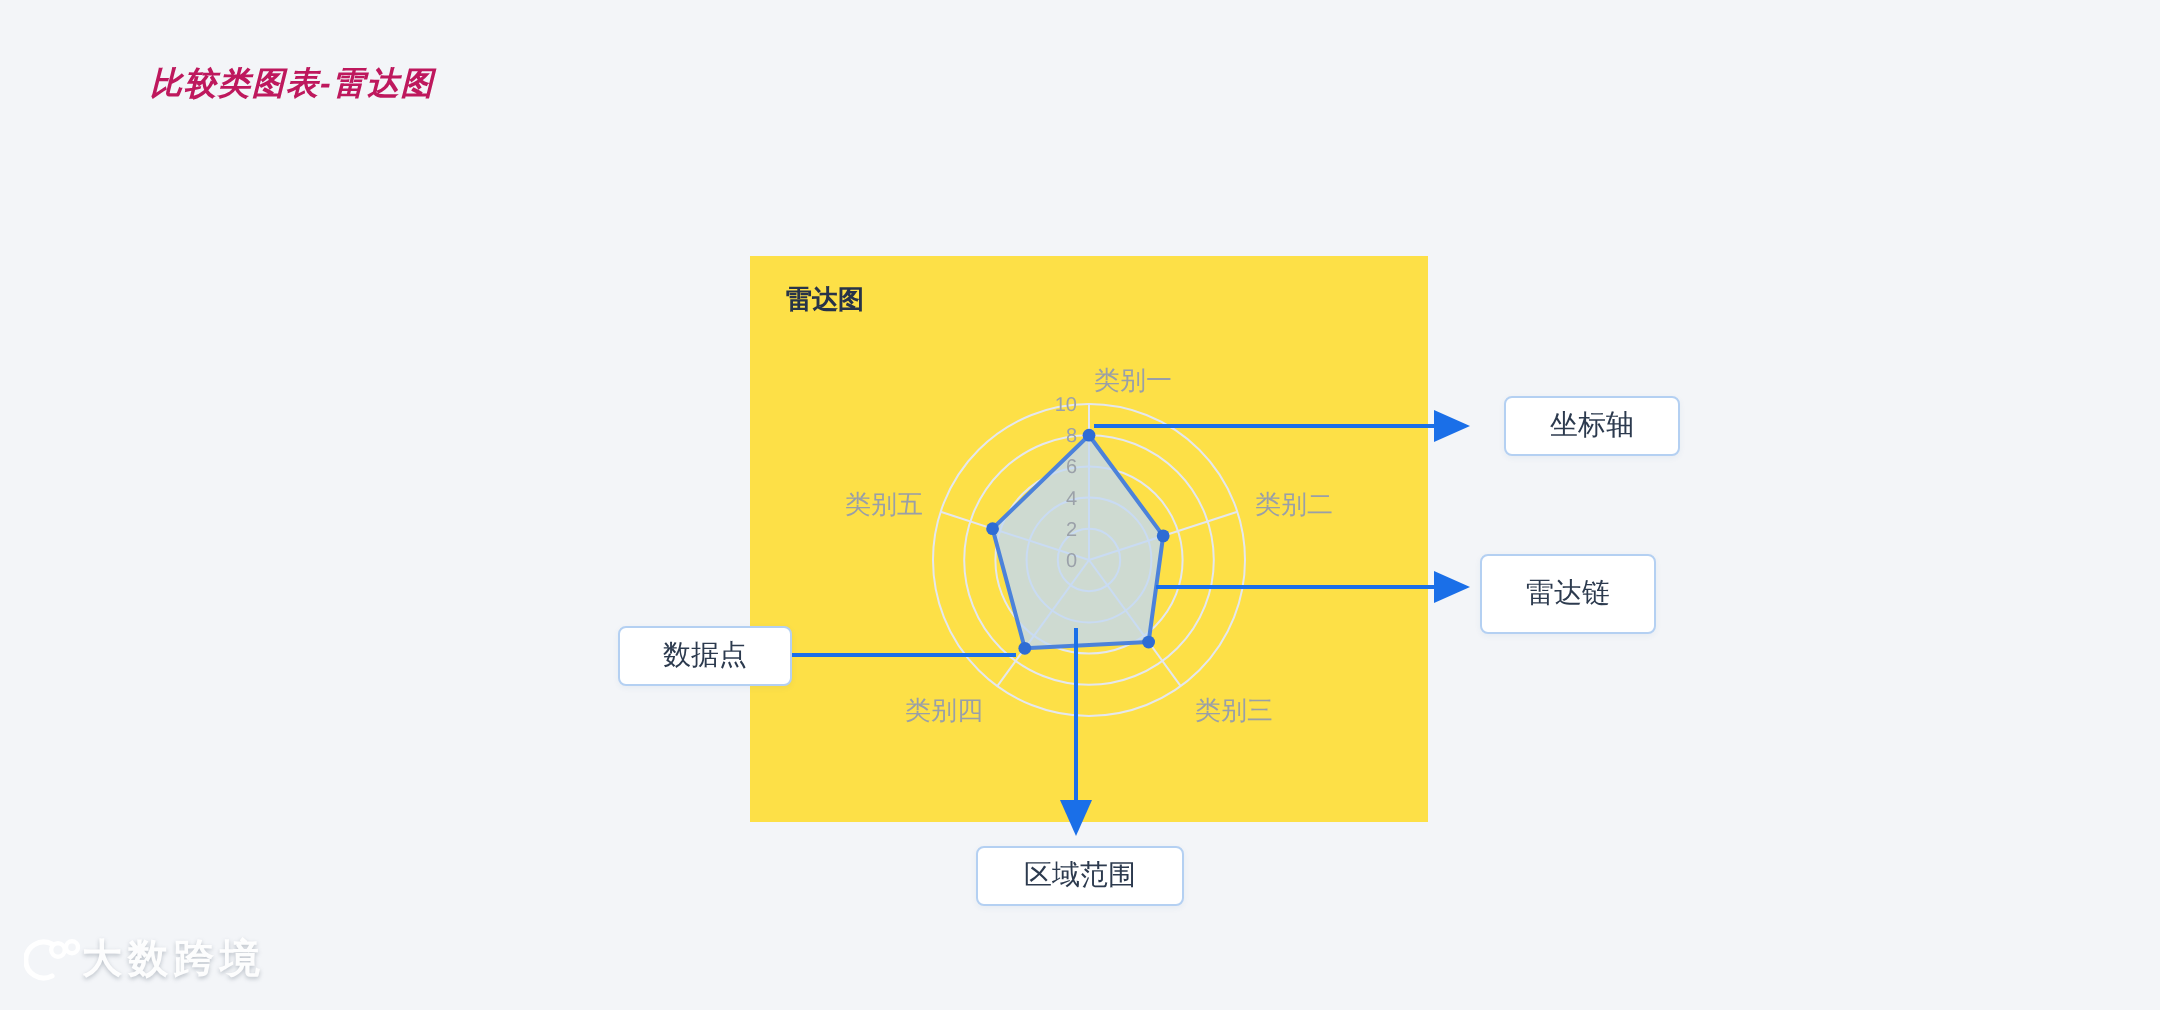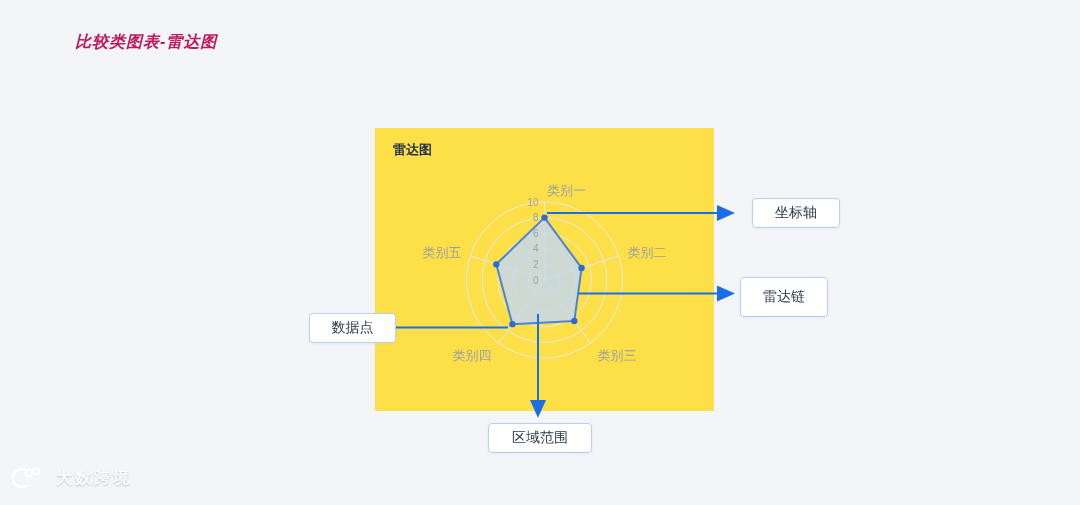--- a/index.html
+++ b/index.html
@@ -29,23 +29,23 @@
     font-size:14px;color:#2c3a4e;
     box-shadow:0 1px 3px rgba(30,80,160,0.06);
     box-sizing:border-box;
   }
   .co-axis {left:740px;top:198px;width:88px;height:30px;margin-left:12px;}
   .co-chain{left:740px;top:277px;width:88px;height:40px;}
   .co-point{left:261px;top:313px;width:87px;height:30px;margin-left:48px;}
   .co-area {left:488px;top:423px;width:104px;height:30px;}
   .watermark{
     position:absolute;left:12px;top:466px;
-    display:flex;align-items:center;gap:16px;
+    display:flex;align-items:center;gap:1px;
     color:rgba(255,255,255,0.95);
-    font-size:16px;font-weight:bold;letter-spacing:3px;
+    font-size:20px;font-weight:bold;letter-spacing:3px;
     text-shadow:0 1px 2px rgba(120,130,145,0.45);
   }
   .watermark svg{display:block;}
 </style>
 </head>
 <body>
 
 <div class="stage">
 
   <h1 class="page-title">比较类图表-雷达图</h1>

